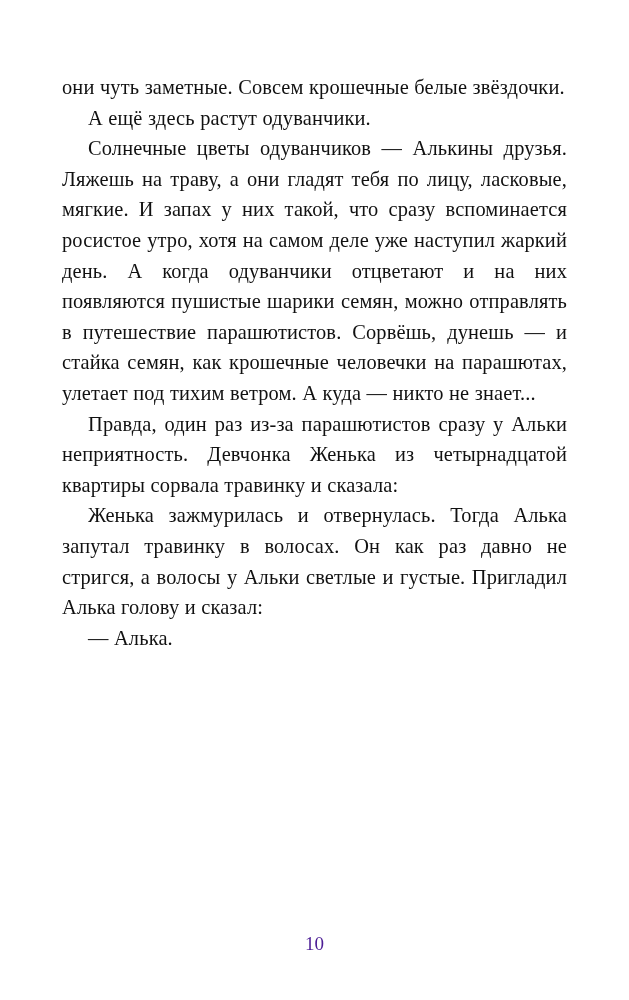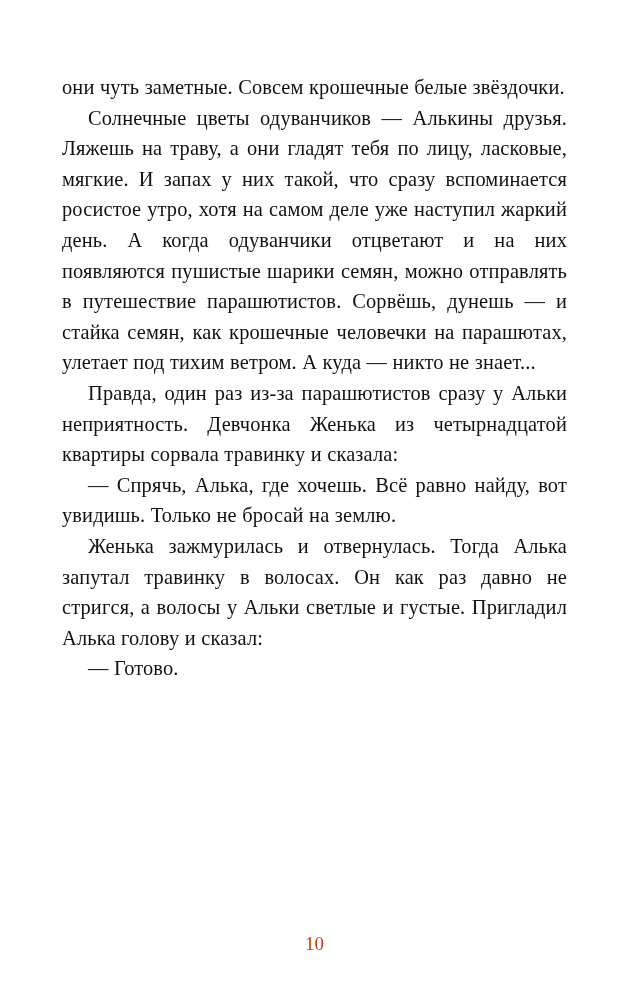--- a/index.html
+++ b/index.html
@@ -45,32 +45,32 @@
   }
   .page-number {
     position: absolute;
     left: 0;
     top: 932px;
     width: 629px;
     text-align: center;
     font-size: 19px;
     line-height: 24px;
     font-family: "Liberation Serif", "DejaVu Serif", serif;
-    color: #c2410c;
+    color: #4c1d95;
   }
 </style>
 </head>
 <body>
 
 <div class="page">
 
   <div class="text-block">
     <p class="para no-indent">они чуть заметные. Совсем крошечные белые звёздочки.</p>
+    <p class="para">А ещё здесь растут одуванчики.</p>
     <p class="para">Солнечные цветы одуванчиков — Алькины друзья. Ляжешь на траву, а они гладят тебя по лицу, ласковые, мягкие. И запах у них такой, что сразу вспоминается росистое утро, хотя на самом деле уже наступил жаркий день. А когда одуванчики отцветают и на них появляются пушистые шарики семян, можно отправлять в путешествие парашютистов. Сорвёшь, дунешь — и стайка семян, как крошечные человечки на парашютах, улетает под тихим ветром. А куда — никто не знает...</p>
     <p class="para">Правда, один раз из-за парашютистов сразу у Альки неприятность. Девчонка Женька из четырнадцатой квартиры сорвала травинку и сказала:</p>
-    <p class="para">— Спрячь, Алька, где хочешь. Всё равно найду, вот увидишь. Только не бросай на землю.</p>
     <p class="para">Женька зажмурилась и отвернулась. Тогда Алька запутал травинку в волосах. Он как раз давно не стригся, а волосы у Альки светлые и густые. Пригладил Алька голову и сказал:</p>
-    <p class="para">— Готово.</p>
+    <p class="para">— Алька.</p>
   </div>
 
   <div class="page-number">10</div>
 
 </div>
 
 </body></html>

